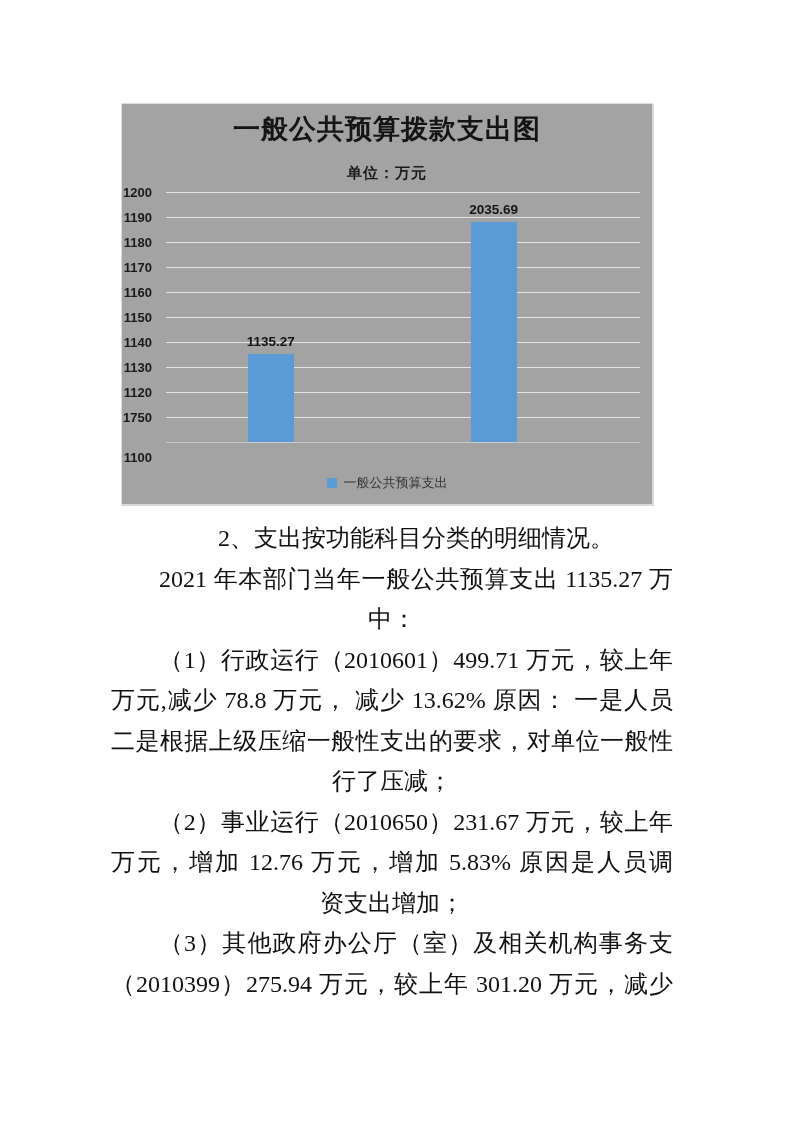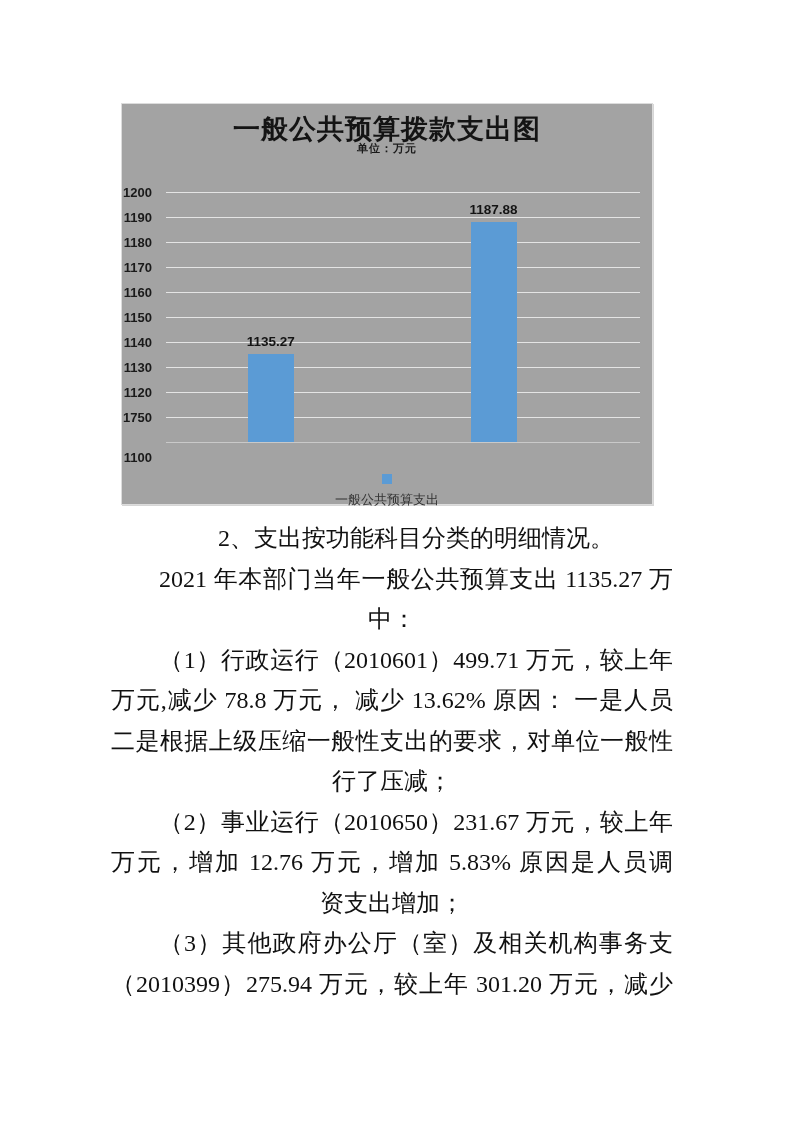--- a/index.html
+++ b/index.html
@@ -11,22 +11,22 @@
   .chart-frame{
     position:absolute;left:121px;top:103px;width:530px;height:400px;
     background:#a3a3a3;border:1px solid #dcdcdc;
     box-shadow:1px 1px 0 #d6d6d6;
   }
   .chart-title{
     position:absolute;top:7px;left:0;width:100%;text-align:center;
     font-size:27px;font-weight:700;letter-spacing:1px;color:#141414;
   }
   .chart-subtitle{
-    position:absolute;top:37px;left:0;width:100%;text-align:center;
-    font-size:11px;font-weight:700;color:#1a1a1a;letter-spacing:1px;
+    position:absolute;top:60px;left:0;width:100%;text-align:center;
+    font-size:15px;font-weight:700;color:#1a1a1a;letter-spacing:1px;
   }
   .plot{
     position:absolute;left:44px;top:88px;width:474px;height:250px;
   }
   .gridline{
     position:absolute;left:0;width:100%;height:1px;background:#e4e4e4;
   }
   .gridline.axisline{background:#c9c9c9;}
   .y-axis{
     position:absolute;left:0;top:88px;width:36px;height:250px;
@@ -48,21 +48,21 @@
   .x-axis{
     position:absolute;left:44px;top:346px;width:474px;height:18px;
   }
   .x-tick{
     position:absolute;transform:translateX(-50%);
     font-family:"Liberation Sans","DejaVu Sans",sans-serif;
     font-size:13.5px;font-weight:700;color:#141414;
   }
   .legend{
     position:absolute;left:0;top:370px;width:100%;
-    display:flex;align-items:center;justify-content:center;gap:7px;flex-direction:column;
+    display:flex;align-items:center;justify-content:center;gap:7px;
   }
   .legend-swatch{
     width:10px;height:10px;background:#5b9bd5;display:inline-block;flex:none;
   }
   .legend-label{
     font-family:"Liberation Sans","DejaVu Sans",sans-serif;
     font-size:13px;color:#333333;
   }
   
   .doc-body{
@@ -108,21 +108,21 @@
         <div class="gridline" style="top: calc(40% - 0.5px);"></div>
         <div class="gridline" style="top: calc(50% - 0.5px);"></div>
         <div class="gridline" style="top: calc(60% - 0.5px);"></div>
         <div class="gridline" style="top: calc(70% - 0.5px);"></div>
         <div class="gridline" style="top: calc(80% - 0.5px);"></div>
         <div class="gridline" style="top: calc(90% - 0.5px);"></div>
         <div class="gridline axisline" style="top: calc(100% - 0.5px);"></div>
         <div class="bar" style="left: 22.1%; height: 35.27%; background: rgb(91, 155, 213);"></div>
         <div class="bar-label" style="left: 22.1%; bottom: calc(35.27% + 5px);">1135.27</div>
         <div class="bar" style="left: 69.1%; height: 87.88%; background: rgb(91, 155, 213);"></div>
-        <div class="bar-label" style="left: 69.1%; bottom: calc(87.88% + 5px);">1187.88</div>
+        <div class="bar-label" style="left: 69.1%; bottom: calc(87.88% + 5px);">2035.69</div>
       </div>
 
     <div class="legend">
       <span class="legend-swatch"></span>
       <span class="legend-label">一般公共预算支出</span>
     </div>
   </div>
 
   <div class="doc-body">
     <p class="line indent">2、支出按功能科目分类的明细情况。</p>

